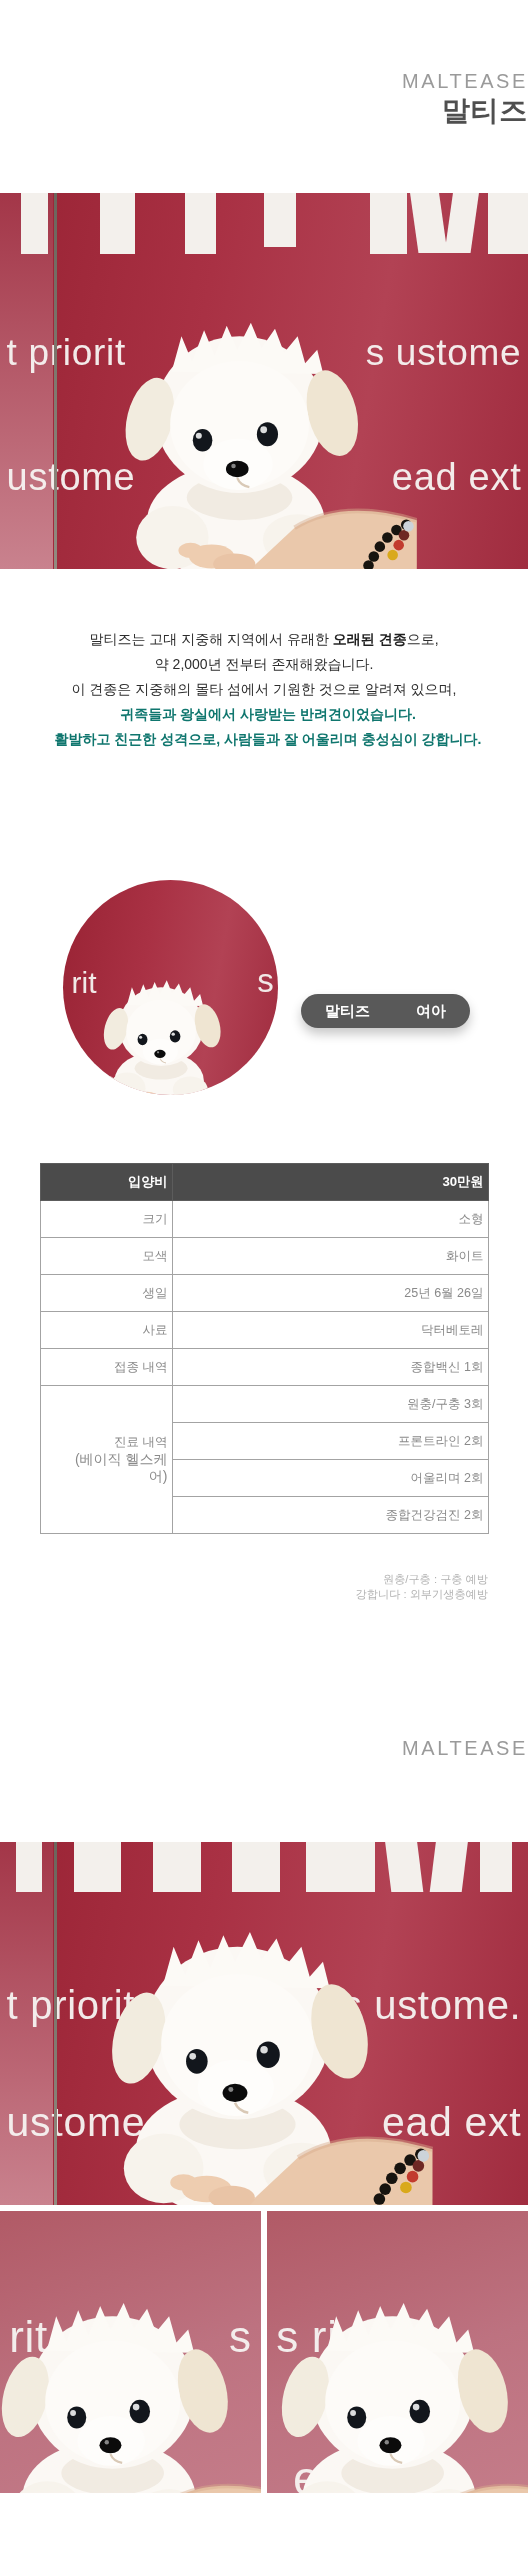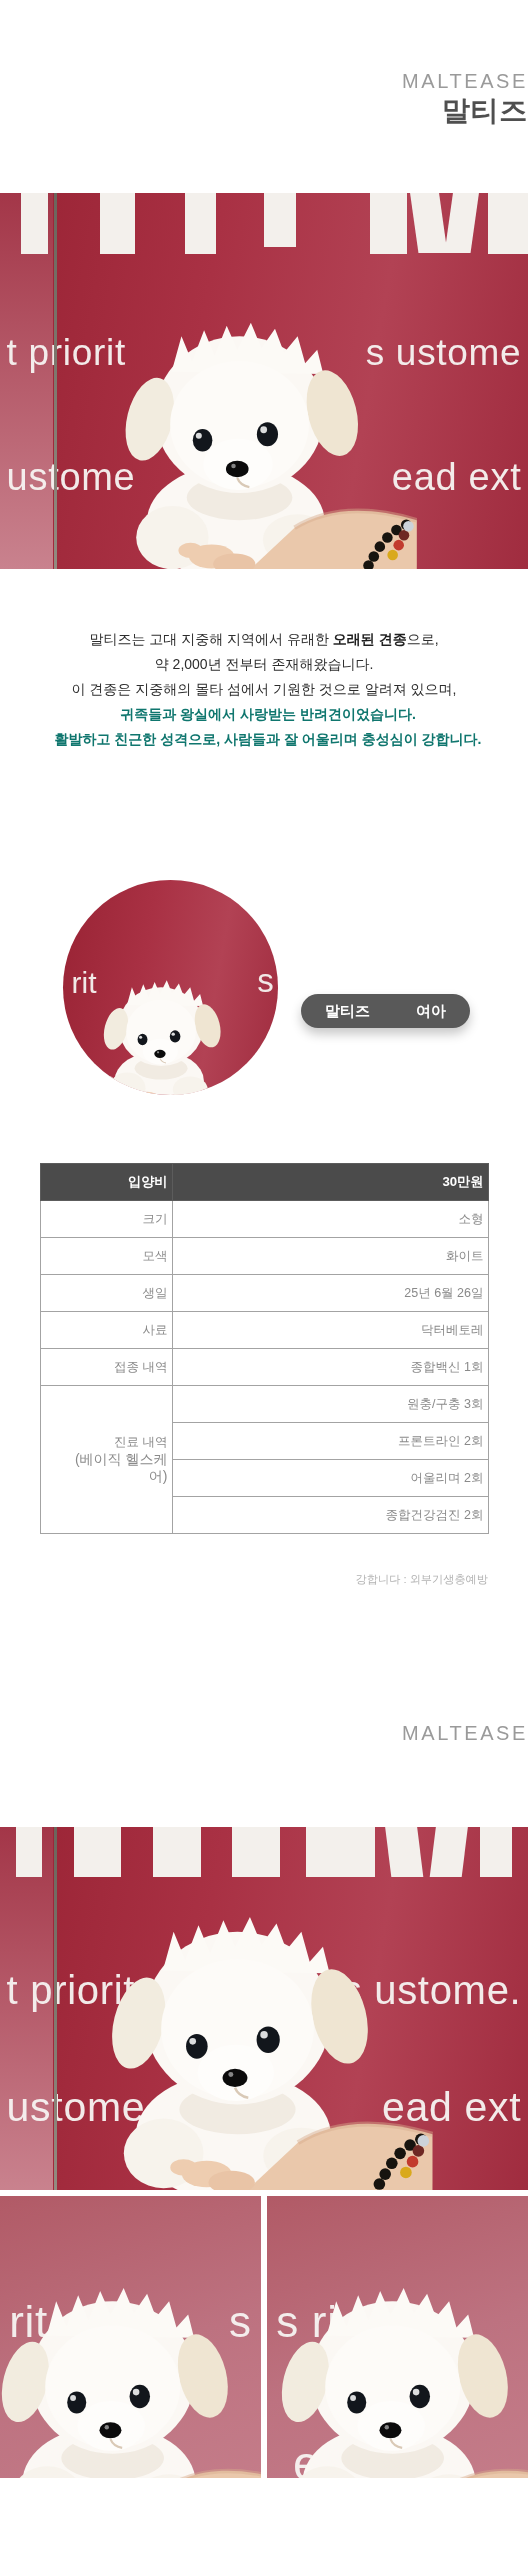--- a/index.html
+++ b/index.html
@@ -227,20 +227,21 @@
     <tr>
       <td>어울리며 2회</td>
     </tr>
     <tr>
       <td>종합건강검진 2회</td>
     </tr>
   </tbody>
 </table>
 
 <div class="notes">
+  <div>원충/구충 : 구충 예방</div>
   <div>강합니다 : 외부기생충예방</div>
 </div>
 
 <div class="hdr hdr--detail">
   <div class="sub">MALTEASE</div>
 </div>
 
 <div class="scene scene--detail">
   <span class="strip"></span>
   <div class="toprow">

